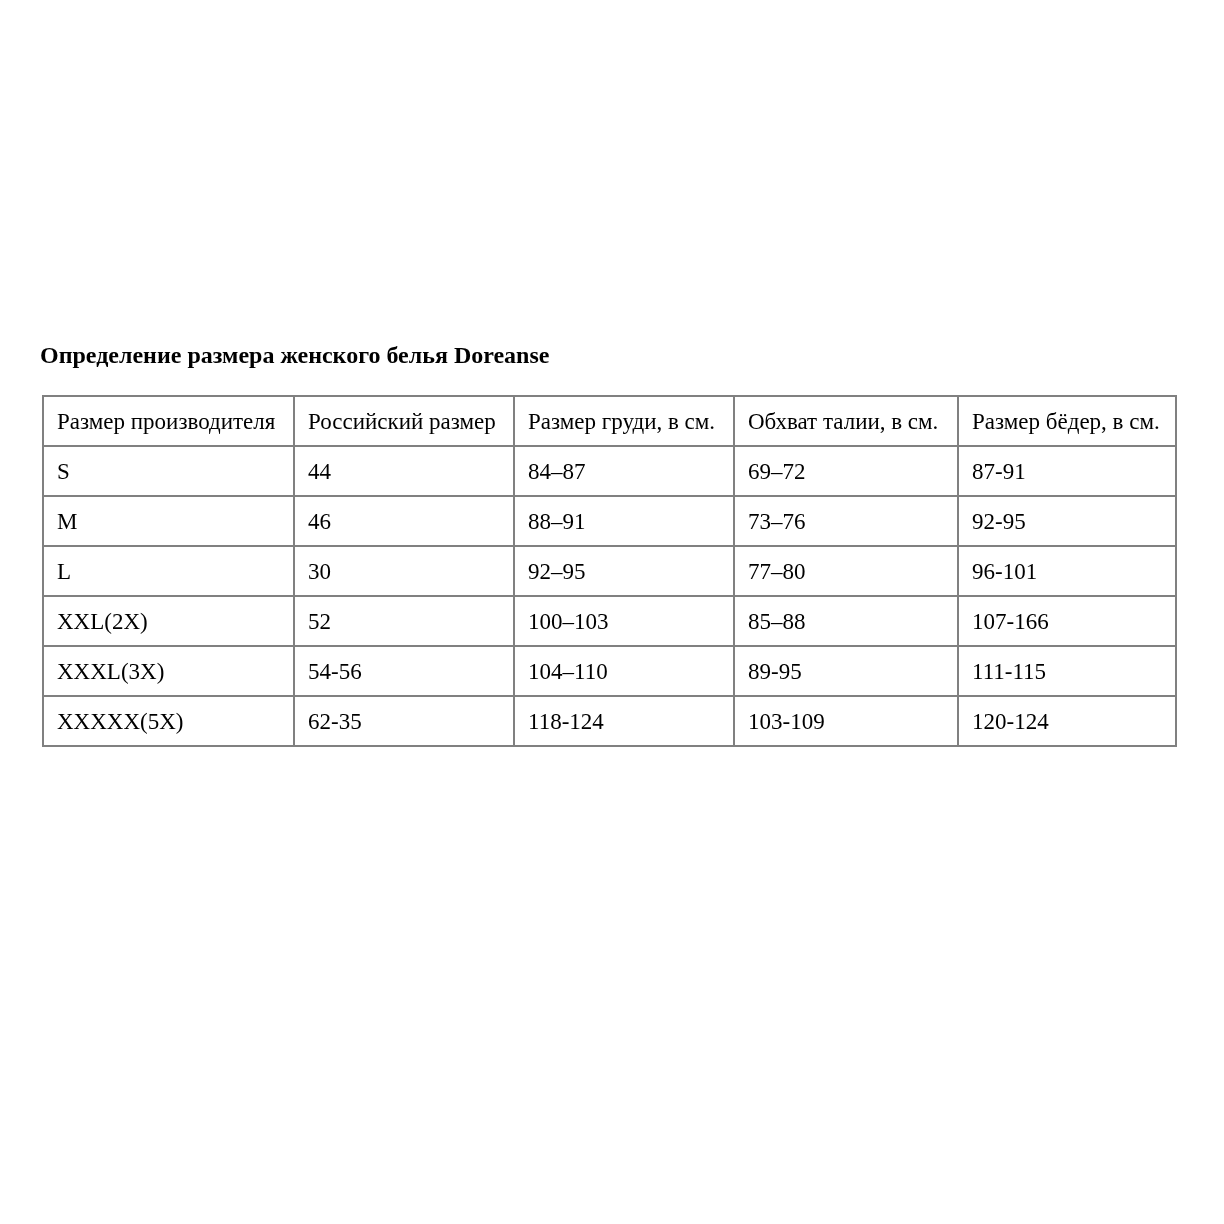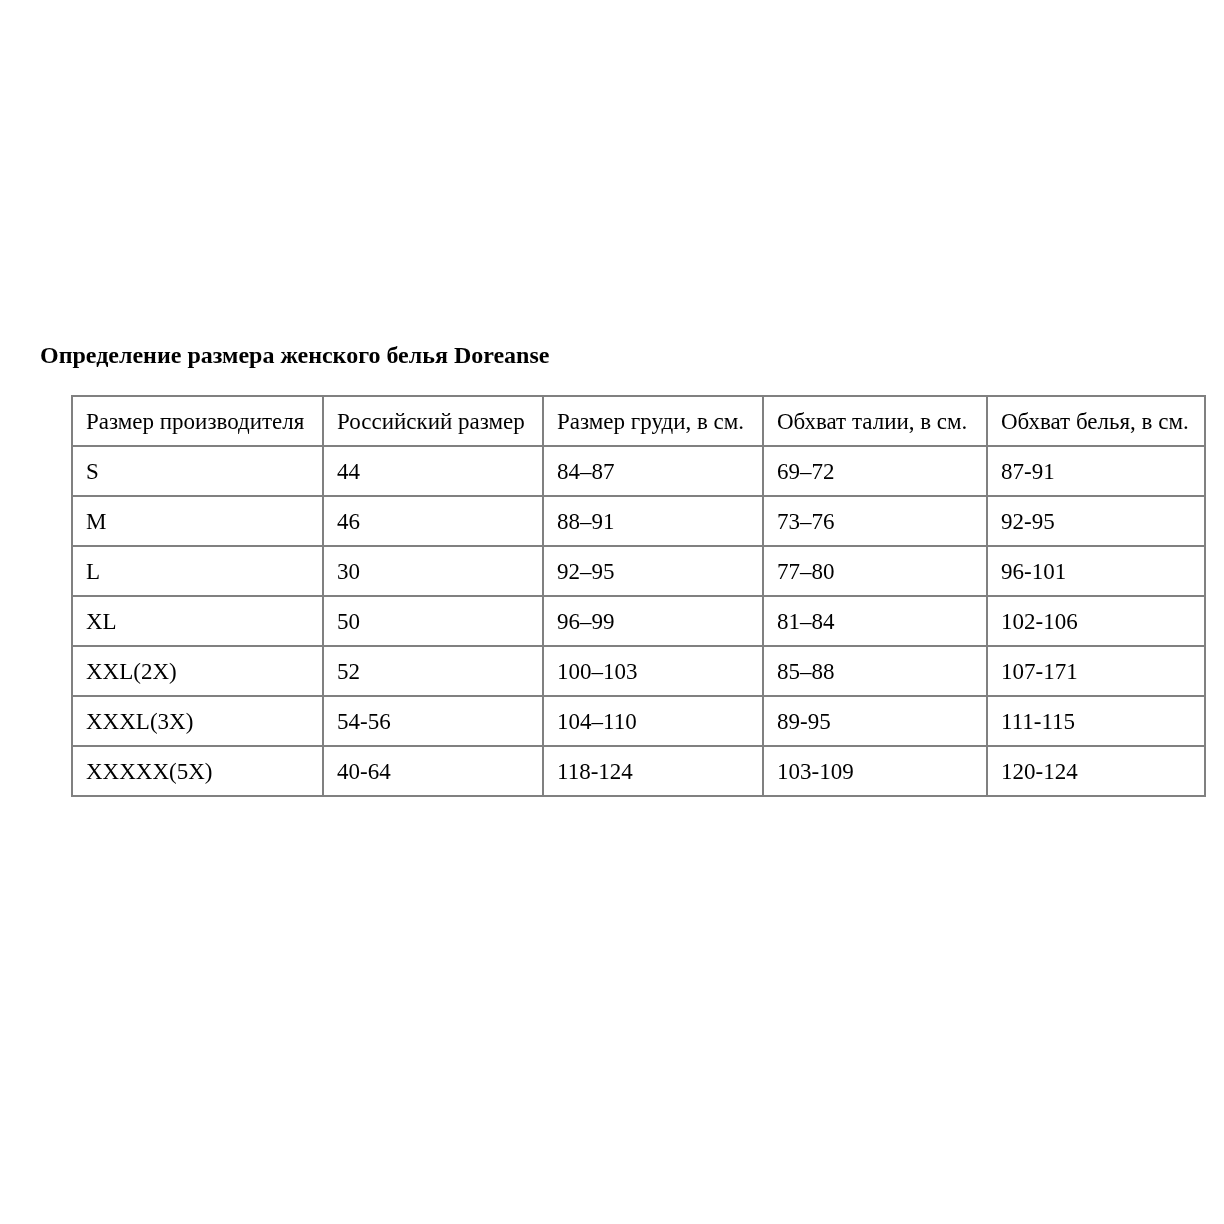--- a/index.html
+++ b/index.html
@@ -28,21 +28,20 @@
     line-height: 28px;
     white-space: nowrap;
   }
   table.size-table {
     position: absolute;
     left: 42px;
     top: 395px;
     width: 1133px;
     border-collapse: collapse;
     table-layout: fixed;
-    margin-left: 29px;
   }
   .size-table th,
   .size-table td {
     border: 2px solid #808080;
     box-sizing: border-box;
     height: 50px;
     padding: 0 4px 0 13px;
     text-align: left;
     vertical-align: middle;
     font-size: 23px;
@@ -67,21 +66,21 @@
       <col style="width:220px">
       <col style="width:224px">
       <col style="width:218px">
     </colgroup>
     <thead>
       <tr>
         <th>Размер производителя</th>
         <th>Российский размер</th>
         <th>Размер груди, в см.</th>
         <th>Обхват талии, в см.</th>
-        <th>Обхват белья, в см.</th>
+        <th>Размер бёдер, в см.</th>
       </tr>
     </thead>
     <tbody>
       <tr>
         <td>S</td>
         <td>44</td>
         <td>84–87</td>
         <td>69–72</td>
         <td>87-91</td>
       </tr>
@@ -93,43 +92,36 @@
         <td>92-95</td>
       </tr>
       <tr>
         <td>L</td>
         <td>30</td>
         <td>92–95</td>
         <td>77–80</td>
         <td>96-101</td>
       </tr>
       <tr>
-        <td>XL</td>
-        <td>50</td>
-        <td>96–99</td>
-        <td>81–84</td>
-        <td>102-106</td>
-      </tr>
-      <tr>
         <td>XXL(2X)</td>
         <td>52</td>
         <td>100–103</td>
         <td>85–88</td>
-        <td>107-171</td>
+        <td>107-166</td>
       </tr>
       <tr>
         <td>XXXL(3X)</td>
         <td>54-56</td>
         <td>104–110</td>
         <td>89-95</td>
         <td>111-115</td>
       </tr>
       <tr>
         <td>XXXXX(5X)</td>
-        <td>40-64</td>
+        <td>62-35</td>
         <td>118-124</td>
         <td>103-109</td>
         <td>120-124</td>
       </tr>
     </tbody>
   </table>
 
 </div>
 
 </body></html>

